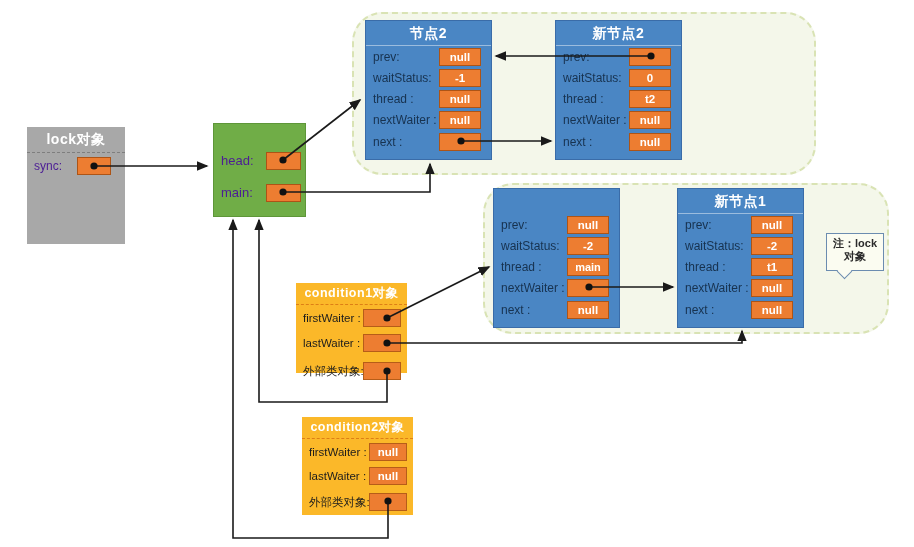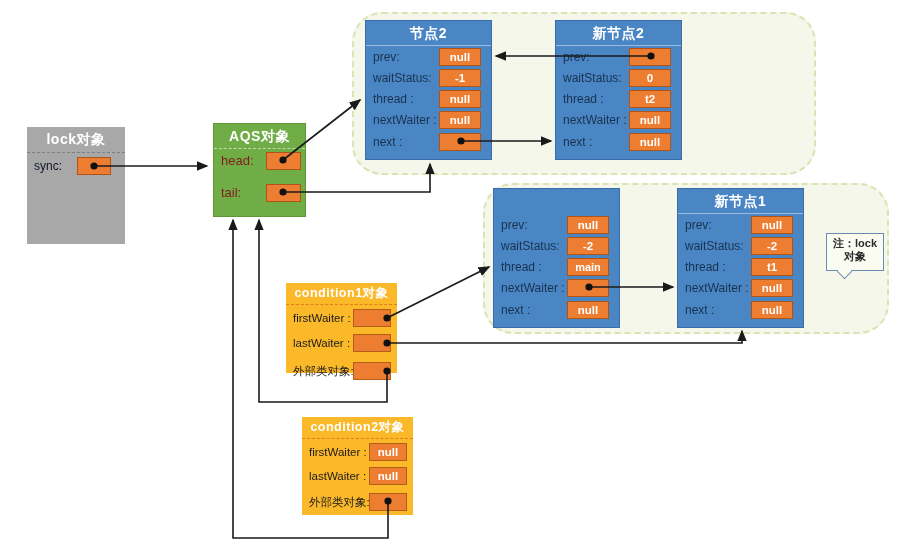--- a/index.html
+++ b/index.html
@@ -28,26 +28,26 @@
   }
   .cell{
     position:absolute;top:0;width:42px;height:18px;right:10px;
     background:var(--value-orange);border:1px solid #ad5416;box-sizing:border-box;
     color:#fff;font-size:11.5px;line-height:16px;text-align:center;font-weight:600;
   }
   .cell.small{font-size:11px;}
   
   .lockbox{background:var(--lock-gray);}
   .lockbox .ntitle{height:25px;line-height:25px;border-bottom:1px dashed #7e7e7e;}
-  .lockbox .lbl{color:#0f172a;text-align:right;}
+  .lockbox .lbl{color:#4c1d95;text-align:right;}
   .lockbox .cell{width:34px;left:50px;right:auto;}
   
   .aqsbox{background:var(--aqs-green);border:1px solid #5e9639;}
   .aqsbox .ntitle{border-bottom:1px dashed rgba(255,255,255,.55);}
-  .aqsbox .lbl{color:#7f1d1d;font-size:13px;}
+  .aqsbox .lbl{color:#4c1d95;font-size:13px;}
   .aqsbox .cell{width:35px;left:52px;right:auto;}
   
   .condbox{background:var(--condition-yellow);}
   .condbox .ntitle{height:21px;line-height:21px;font-size:12.5px;border-bottom:1px dashed #dd7f16;}
   .condbox .lbl{color:#1c1c1c;font-size:11.5px;text-align:right;}
   .condbox .cell{width:38px;right:6px;border-color:#b65d18;}
   .note{
     position:absolute;background:#fbfcf1;border:1.5px solid #6b8cb0;box-sizing:border-box;
     font-size:11px;line-height:13px;color:#2b2b2b;text-align:center;
     padding:3px 4px;font-weight:600;
@@ -69,27 +69,26 @@
 
   <div class="box lockbox" style="left:27px;top:127px;width:98px;height:117px;">
     <div class="ntitle">lock对象</div>
     <div class="row" style="top:30px;">
       <span class="lbl">sync:</span>
       <span class="cell"></span>
     </div>
   </div>
 
   <div class="box aqsbox" style="left:213px;top:123px;width:93px;height:94px;">
-    <div class="ntitle">AQS对象</div>
     <div class="row" style="top:28px;">
       <span class="lbl">head:</span>
       <span class="cell"></span>
     </div>
     <div class="row" style="top:60px;">
-      <span class="lbl">tail:</span>
+      <span class="lbl">main:</span>
       <span class="cell"></span>
     </div>
   </div>
 
   <div class="box blue" style="left:365px;top:20px;width:127px;height:140px;">
     <div class="ntitle">节点2</div>
     <div class="row" style="top:27px;">
       <span class="lbl">prev:</span>
       <span class="cell">null</span>
     </div>
@@ -175,21 +174,21 @@
     <div class="row" style="top:90px;">
       <span class="lbl">nextWaiter :</span>
       <span class="cell">null</span>
     </div>
     <div class="row" style="top:112px;">
       <span class="lbl">next :</span>
       <span class="cell">null</span>
     </div>
   </div>
 
-  <div class="box condbox" style="left:286px;top:283px;width:111px;height:90px;">
+  <div class="box condbox" style="left:296px;top:283px;width:111px;height:90px;">
     <div class="ntitle">condition1对象</div>
     <div class="row" style="top:26px;">
       <span class="lbl">firstWaiter :</span>
       <span class="cell"></span>
     </div>
     <div class="row" style="top:51px;">
       <span class="lbl">lastWaiter :</span>
       <span class="cell"></span>
     </div>
     <div class="row" style="top:79px;">

